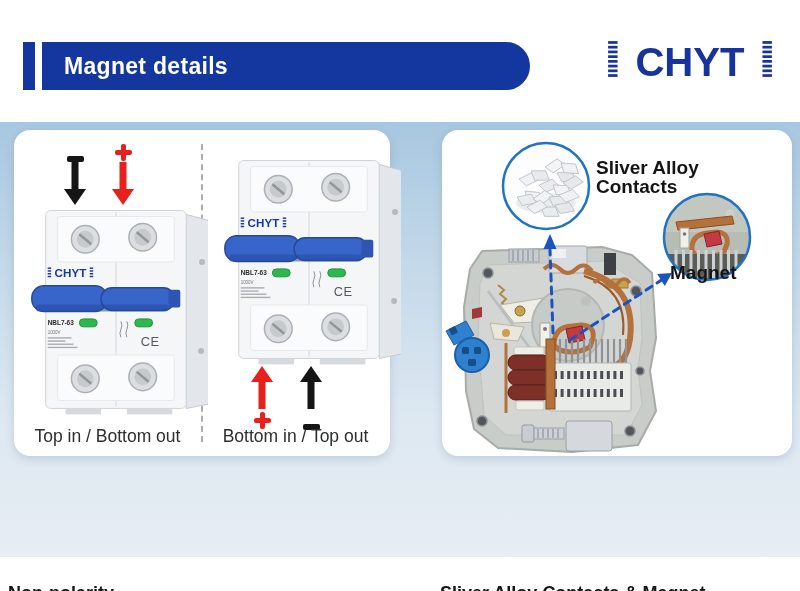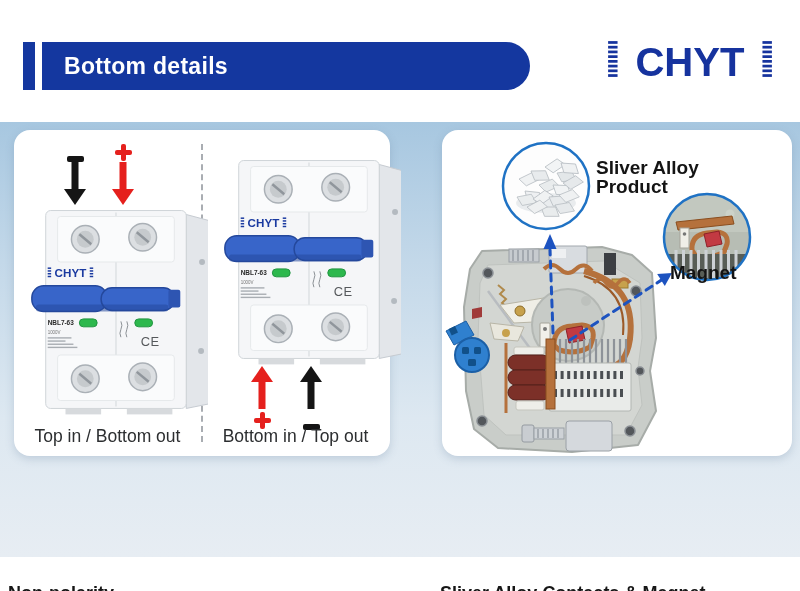--- a/index.html
+++ b/index.html
@@ -97,21 +97,21 @@
             <use href="#screw" x="98" y="174"></use>
         </g>
         <rect x="20" y="206" width="36" height="6" fill="#d7dadd"></rect>
         <rect x="82" y="206" width="46" height="6" fill="#d7dadd"></rect>
       </symbol>
     </defs>
   </svg>
 
   <div class="accent-bar"></div>
   <div class="banner">
-    <h1>Bottom details</h1>
+    <h1>Magnet details</h1>
   </div>
   <div class="logo-box">
     <svg width="168" height="56" viewBox="0 0 160 52">
       <g fill="#16339e">
         <rect x="2" y="8" width="9" height="2.6"></rect>
           <rect x="2" y="12.5" width="9" height="2.6"></rect>
         <rect x="2" y="17" width="9" height="2.6"></rect>
           <rect x="2" y="21.5" width="9" height="2.6"></rect>
         <rect x="2" y="26" width="9" height="2.6"></rect>
           <rect x="2" y="30.5" width="9" height="2.6"></rect>
@@ -375,21 +375,21 @@
                 <line x1="66.5" y1="58" x2="66.5" y2="86"></line>
               <line x1="74" y1="58" x2="74" y2="86"></line>
             </g>
           </g>
           <circle cx="45" cy="45" r="43" fill="none" stroke="#1f72c4" stroke-width="2.5"></circle>
         </svg>
       </div>
 
       <div class="callout-label lbl-contacts">
         <div>Sliver Alloy</div>
-        <div>Product</div>
+        <div>Contacts</div>
       </div>
       <div class="callout-label lbl-magnet">Magnet</div>
     </section>
 
     <div class="sect sect-left">
       <h2>Non-polarity</h2>
 
     </div>
     <div class="sect sect-right">
       <h2>Sliver Alloy Contacts &amp; Magnet</h2>

